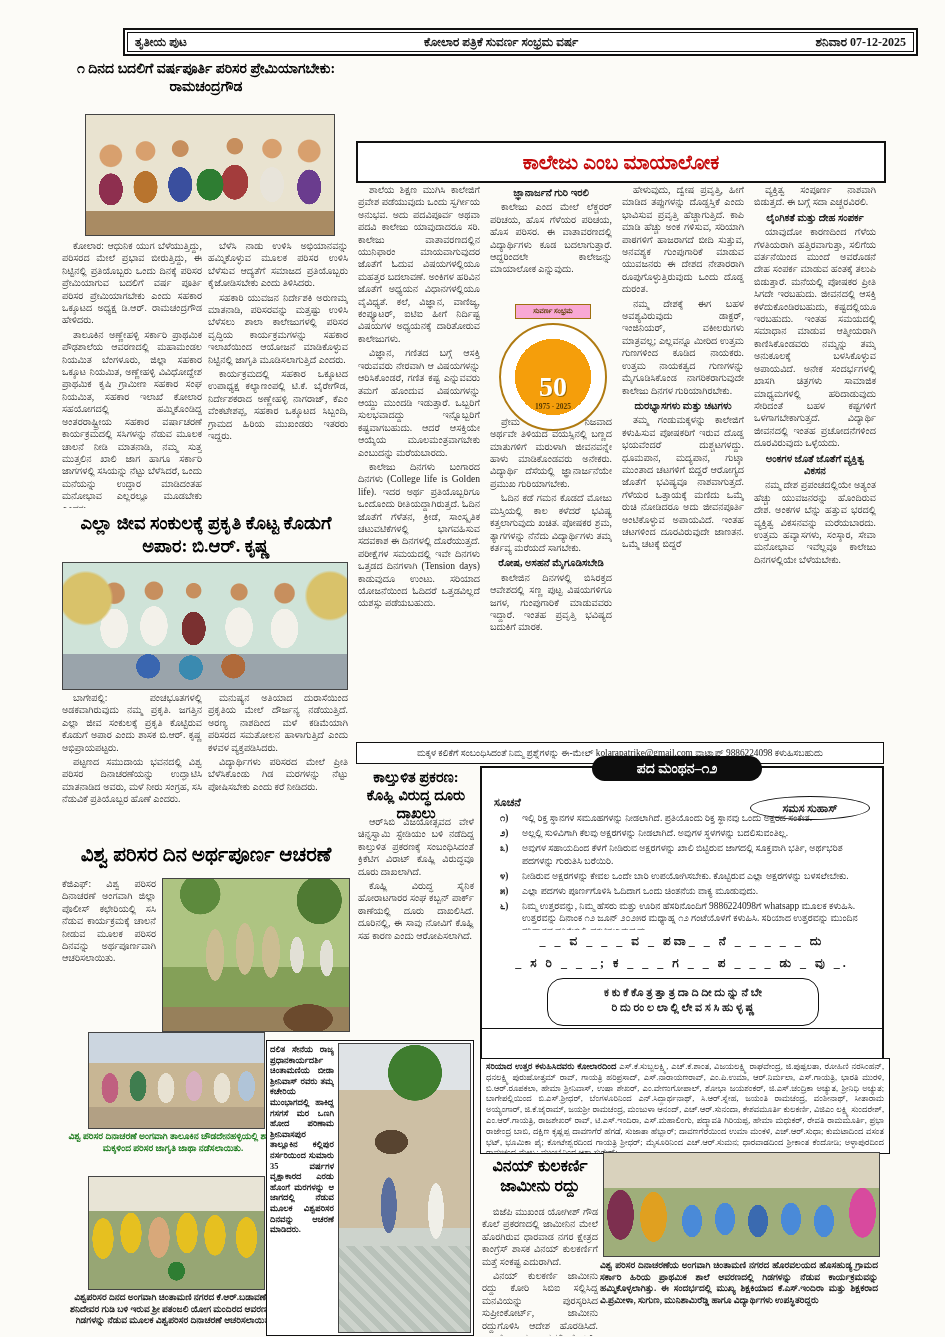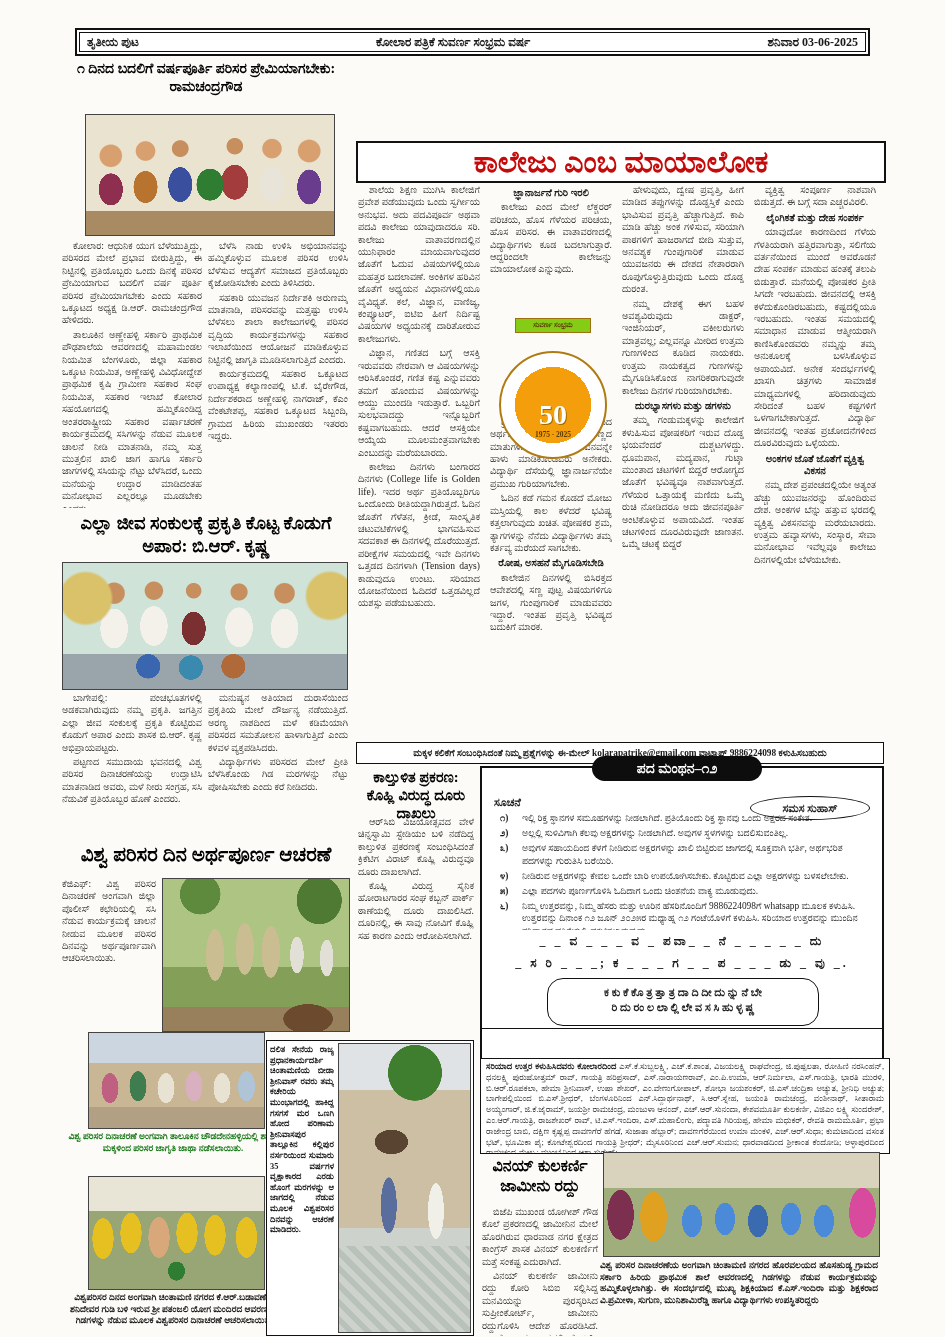--- a/index.html
+++ b/index.html
@@ -3,21 +3,21 @@
 <meta charset="utf-8">
 <style>
   html,body{margin:0;padding:0;background:#888;}
   #page{position:relative;width:945px;height:1337px;background:#fcfbf7;margin:0 auto;
         font-family:"Liberation Serif", serif;color:#1a1a1a;overflow:hidden;}
   .abs{position:absolute;}
   .clip{overflow:hidden;}
   
   #hdrbar{border:2px solid #111;box-shadow:inset 0 0 0 2px #fff, inset 0 0 0 3px #111;
           display:flex;align-items:center;justify-content:space-between;padding:0 10px;
-          font-weight:bold;font-size:12px;background:#fff;}
+          font-weight:bold;font-size:12px;background:#fff;margin-left:48px;}
   
   .headline{font-weight:bold;text-align:center;line-height:1.25;color:#000;}
   .red-head{color:#c40a0a;}
   
   .bodycol{font-size:9.6px;line-height:12.4px;text-align:justify;overflow:hidden;}
   .para{margin:0 0 2px 0;text-indent:11px;}
   .subhead{margin:3px 0 2px 0;text-align:center;font-weight:bold;font-size:10px;}
   
   .ph{border:1px solid #444;}
   #photo1{background:
@@ -116,56 +116,56 @@
   #mastrow{border:1.5px solid #111;background:#fff;}
   #mastbanner{background:#0d0d0d;border-radius:14px;color:#fff;font-weight:bold;
     display:flex;align-items:center;justify-content:center;font-size:26px;
     box-shadow:0 0 0 3px #fff,0 0 0 4px #0d0d0d;}
   #redbox{border:2.5px solid #111;display:flex;align-items:center;justify-content:center;background:#fff;}
   
   .caption{font-size:9px;line-height:11.5px;font-weight:bold;text-align:center;}
   .cap-green{color:#1b7a1b;}
   
   #emailstrip{border:1.5px solid #111;display:flex;align-items:center;justify-content:center;
-    font-size:9.3px;font-weight:bold;background:#fff;}
+    font-size:9.3px;font-weight:normal;background:#fff;}
   
   #puzzlebox{border:2px solid #111;background:#fff;}
   #pzbadge{background:#0d0d0d;color:#fff;border-radius:13px;font-weight:bold;font-size:14px;
     display:flex;align-items:center;justify-content:center;}
   #pzoval{border:1.5px solid #111;border-radius:50%;font-weight:bold;font-size:11px;
     display:flex;align-items:center;justify-content:center;background:#fff;margin-top:22px;}
   .pz-item{display:flex;font-size:9.4px;line-height:12.2px;margin-bottom:3px;}
   .pz-num{width:22px;flex:none;font-weight:bold;}
   .blank-line{font-size:12px;font-weight:bold;letter-spacing:3px;text-align:center;line-height:22px;white-space:nowrap;}
   #lettersbox{border:1.5px solid #111;border-radius:16px;font-weight:bold;font-size:11px;
     line-height:15px;text-align:center;padding-top:6px;background:#fff;}
   .pz-answer{font-size:10px;font-weight:bold;text-align:center;line-height:12.5px;}
   
   #winnersbox{border:1.5px solid #111;font-size:8.4px;line-height:10.8px;text-align:justify;
     padding:3px 5px;background:#fff;}
   
   #seal{text-align:center;}
-  #seal .ribbon{margin:18px auto;width:74px;height:13px;background:#84cc16;border:1px solid #9e7010;
+  #seal .ribbon{margin:4px auto;width:74px;height:13px;background:#f9a8d4;border:1px solid #9e7010;
     font-size:7px;font-weight:bold;color:#5a3c00;line-height:12px;}
   #seal .circle{margin:2px auto 0;width:104px;height:104px;border-radius:50%;
     background:radial-gradient(circle,#f59e0b 0 52%, #ffffff 52% 72%, #f2c14e 72% 100%);
     border:2px solid #b07b12;display:flex;flex-direction:column;align-items:center;justify-content:center;}
   #seal .n50{font-size:28px;font-weight:bold;color:#fff;text-shadow:1px 1px 0 #9e6a00;line-height:30px;margin-top:28px;}
   #seal .yrs{font-size:7.5px;font-weight:bold;color:#5a3c00;}
   .hr{border-top:1.5px solid #111;}
 </style>
 </head>
 <body>
 
 <div id="page">
 
   <div id="hdrbar" class="abs" style="left:75px;top:28px;width:771px;height:24px;">
     <span>ತೃತೀಯ ಪುಟ</span>
     <span>ಕೋಲಾರ ಪತ್ರಿಕೆ ಸುವರ್ಣ ಸಂಭ್ರಮ ವರ್ಷ</span>
-    <span>ಶನಿವಾರ 03-06-2025</span>
+    <span>ಶನಿವಾರ 07-12-2025</span>
   </div>
 
   <div class="abs headline" style="left:62px;top:60px;width:288px;height:52px;font-size:14px;">೧ ದಿನದ ಬದಲಿಗೆ ವರ್ಷಪೂರ್ತಿ ಪರಿಸರ ಪ್ರೇಮಿಯಾಗಬೇಕು: ರಾಮಚಂದ್ರಗೌಡ</div>
   <div id="photo1" class="abs ph" style="left:85px;top:114px;width:248px;height:120px;"></div>
   <div class="abs bodycol clip" style="left:62px;top:240px;width:140px;height:268px;">
       <p class="para">ಕೋಲಾರ: ಆಧುನಿಕ ಯುಗ ಬೆಳೆಯುತ್ತಿದ್ದು, ಪರಿಸರದ ಮೇಲೆ ಪ್ರಭಾವ ಬೀರುತ್ತಿದ್ದು, ಈ ನಿಟ್ಟಿನಲ್ಲಿ ಪ್ರತಿಯೊಬ್ಬರು ಒಂದು ದಿನಕ್ಕೆ ಪರಿಸರ ಪ್ರೇಮಿಯಾಗುವ ಬದಲಿಗೆ ವರ್ಷ ಪೂರ್ತಿ ಪರಿಸರ ಪ್ರೇಮಿಯಾಗಬೇಕು ಎಂದು ಸಹಕಾರ ಒಕ್ಕೂಟದ ಅಧ್ಯಕ್ಷ ಡಿ.ಆರ್. ರಾಮಚಂದ್ರಗೌಡ ಹೇಳಿದರು.</p>
       <p class="para">ತಾಲೂಕಿನ ಅಣ್ಣೇಹಳ್ಳಿ ಸರ್ಕಾರಿ ಪ್ರಾಥಮಿಕ ಪೌಢಶಾಲೆಯ ಆವರಣದಲ್ಲಿ ಮಹಾಮಂಡಲ ನಿಯಮಿತ ಬೆಂಗಳೂರು, ಜಿಲ್ಲಾ ಸಹಕಾರ ಒಕ್ಕೂಟ ನಿಯಮಿತ, ಅಣ್ಣೇಹಳ್ಳಿ ವಿವಿಧೋದ್ದೇಶ ಪ್ರಾಥಮಿಕ ಕೃಷಿ ಗ್ರಾಮೀಣ ಸಹಕಾರ ಸಂಘ ನಿಯಮಿತ, ಸಹಕಾರ ಇಲಾಖೆ ಕೋಲಾರ ಸಹಯೋಗದಲ್ಲಿ ಹಮ್ಮಿಕೊಂಡಿದ್ದ ಅಂತರರಾಷ್ಟ್ರೀಯ ಸಹಕಾರ ವರ್ಷಾಚರಣೆ ಕಾರ್ಯಕ್ರಮದಲ್ಲಿ ಸಸಿಗಳನ್ನು ನೆಡುವ ಮೂಲಕ ಚಾಲನೆ ನೀಡಿ ಮಾತನಾಡಿ, ನಮ್ಮ ಸುತ್ತ ಮುತ್ತಲಿನ ಖಾಲಿ ಜಾಗ ಹಾಗೂ ಸರ್ಕಾರಿ ಜಾಗಗಳಲ್ಲಿ ಸಸಿಯನ್ನು ನೆಟ್ಟು ಬೆಳೆಸಿದರೆ, ಒಂದು ಮನೆಯನ್ನು ಉದ್ಧಾರ ಮಾಡಿದಂತಹ ಮನೋಭಾವ ಎಲ್ಲರಲ್ಲೂ ಮೂಡಬೇಕು ಎಂದರು.</p>
     </div>
   <div class="abs bodycol clip" style="left:208px;top:240px;width:140px;height:268px;">
       <p class="para">ಬೆಳೆಸಿ ನಾಡು ಉಳಿಸಿ ಅಭಿಯಾನವನ್ನು ಹಮ್ಮಿಕೊಳ್ಳುವ ಮೂಲಕ ಪರಿಸರ ಉಳಿಸಿ ಬೆಳೆಸುವ ಆದ್ಯತೆಗೆ ಸಮಾಜದ ಪ್ರತಿಯೊಬ್ಬರು ಕೈಜೋಡಿಸಬೇಕು ಎಂದು ತಿಳಿಸಿದರು.</p>
@@ -193,41 +193,41 @@
   <div id="photo5" class="abs ph" style="left:88px;top:1176px;width:175px;height:112px;"></div>
   <div class="abs caption clip" style="left:62px;top:1292px;width:226px;height:45px;">ವಿಶ್ವಪರಿಸರ ದಿನದ ಅಂಗವಾಗಿ ಚಿಂತಾಮಣಿ ನಗರದ ಕೆ.ಆರ್.ಬಡಾವಣೆಯ ಶನಿದೇವರ ಗುಡಿ ಬಳಿ ಇರುವ ಶ್ರೀ ಪತಂಜಲಿ ಯೋಗ ಮಂದಿರದ ಆವರಣದಲ್ಲಿ ಗಿಡಗಳನ್ನು ನೆಡುವ ಮೂಲಕ ವಿಶ್ವಪರಿಸರ ದಿನಾಚರಣೆ ಆಚರಿಸಲಾಯಿತು.</div>
 
   <div class="abs" style="left:266px;top:1040px;width:206px;height:294px;border:1px solid #111;background:#fff;">
     <div class="clip" style="position:absolute;left:3px;top:4px;width:64px;height:286px;font-size:8.4px;line-height:10.6px;text-align:justify;font-weight:bold;">ದಲಿತ ಸೇನೆಯ ರಾಜ್ಯ ಪ್ರಧಾನಕಾರ್ಯದರ್ಶಿ ಚಿಂತಾಮಣಿಯ ಬೀಡಾ ಶ್ರೀನಿವಾಸ್ ರವರು ತಮ್ಮ ಕಚೇರಿಯ ಮುಂಭಾಗದಲ್ಲಿ ಹಾಕಿದ್ದ ಗಸಗಸೆ ಮರ ಒಣಗಿ ಹೋದ ಪರಿಣಾಮ ಶ್ರೀನಿವಾಸಪುರ ತಾಲ್ಲೂಕಿನ ಕಲ್ಲಿಪುರ ನರ್ಸರಿಯಿಂದ ಸುಮಾರು 35 ವರ್ಷಗಳ ವೃಕ್ಷಾಕಾರದ ಎರಡು ಹೊಂಗೆ ಮರಗಳನ್ನು ಆ ಜಾಗದಲ್ಲಿ ನೆಡುವ ಮೂಲಕ ವಿಶ್ವಪರಿಸರ ದಿನವನ್ನು ಆಚರಣೆ ಮಾಡಿದರು.</div>
     <div id="photo6" class="ph" style="position:absolute;left:71px;top:2px;width:131px;height:288px;"></div>
   </div>
 
 
   <div id="redbox" class="abs" style="left:356px;top:141px;width:526px;height:38px;">
-    <span class="headline red-head" style="font-size:30px;">ಕಾಲೇಜು ಎಂಬ ಮಾಯಾಲೋಕ</span>
+    <span class="headline red-head" style="font-size:20px;">ಕಾಲೇಜು ಎಂಬ ಮಾಯಾಲೋಕ</span>
   </div>
 
   <div class="abs bodycol clip" style="left:358px;top:184px;width:122px;height:553px;">
       <p class="para">ಶಾಲೆಯ ಶಿಕ್ಷಣ ಮುಗಿಸಿ ಕಾಲೇಜಿಗೆ ಪ್ರವೇಶ ಪಡೆಯುವುದು ಒಂದು ಸ್ವರ್ಗೀಯ ಅನುಭವ. ಅದು ಪದವಿಪೂರ್ವ ಅಥವಾ ಪದವಿ ಕಾಲೇಜು ಯಾವುದಾದರೂ ಸರಿ. ಕಾಲೇಜು ವಾತಾವರಣದಲ್ಲಿನ ಯುನಿಫಾರಂ ಮಾಯವಾಗುವುದರ ಜೊತೆಗೆ ಓದುವ ವಿಷಯಗಳಲ್ಲಿಯೂ ಮಹತ್ತರ ಬದಲಾವಣೆ. ಅಂಕಿಗಳ ಹರಿವಿನ ಜೊತೆಗೆ ಅಧ್ಯಯನ ವಿಧಾನಗಳಲ್ಲಿಯೂ ವೈವಿಧ್ಯತೆ. ಕಲೆ, ವಿಜ್ಞಾನ, ವಾಣಿಜ್ಯ, ಕಂಪ್ಯೂಟರ್, ಐಟಿಐ ಹೀಗೆ ನಿರ್ದಿಷ್ಟ ವಿಷಯಗಳ ಅಧ್ಯಯನಕ್ಕೆ ದಾರಿತೋರುವ ಕಾಲೇಜುಗಳು.</p>
       <p class="para">ವಿಜ್ಞಾನ, ಗಣಿತದ ಬಗ್ಗೆ ಆಸಕ್ತಿ ಇರುವವರು ನೇರವಾಗಿ ಆ ವಿಷಯಗಳನ್ನು ಆರಿಸಿಕೊಂಡರೆ, ಗಣಿತ ಕಷ್ಟ ಎನ್ನುವವರು ತಮಗೆ ಹೊಂದುವ ವಿಷಯಗಳನ್ನು ಆಯ್ದು ಮುಂದಡಿ ಇಡುತ್ತಾರೆ. ಒಬ್ಬರಿಗೆ ಸುಲಭವಾದದ್ದು ಇನ್ನೊಬ್ಬರಿಗೆ ಕಷ್ಟವಾಗಬಹುದು. ಆದರೆ ಆಸಕ್ತಿಯೇ ಆಯ್ಕೆಯ ಮೂಲಮಂತ್ರವಾಗಬೇಕು ಎಂಬುದನ್ನು ಮರೆಯಬಾರದು.</p>
       <p class="para">ಕಾಲೇಜು ದಿನಗಳು ಬಂಗಾರದ ದಿನಗಳು (College life is Golden life). ಇದರ ಅರ್ಥ ಪ್ರತಿಯೊಬ್ಬರಿಗೂ ಒಂದೊಂದು ರೀತಿಯದ್ದಾಗಿರುತ್ತದೆ. ಓದಿನ ಜೊತೆಗೆ ಗೆಳೆತನ, ಕ್ರೀಡೆ, ಸಾಂಸ್ಕೃತಿಕ ಚಟುವಟಿಕೆಗಳಲ್ಲಿ ಭಾಗವಹಿಸುವ ಸದವಕಾಶ ಈ ದಿನಗಳಲ್ಲಿ ದೊರೆಯುತ್ತದೆ. ಪರೀಕ್ಷೆಗಳ ಸಮಯದಲ್ಲಿ ಇವೇ ದಿನಗಳು ಒತ್ತಡದ ದಿನಗಳಾಗಿ (Tension days) ಕಾಡುವುದೂ ಉಂಟು. ಸರಿಯಾದ ಯೋಜನೆಯಿಂದ ಓದಿದರೆ ಒತ್ತಡವಿಲ್ಲದೆ ಯಶಸ್ಸು ಪಡೆಯಬಹುದು.</p>
     </div>
   <div class="abs bodycol clip" style="left:490px;top:184px;width:122px;height:553px;">
       <h4 class="subhead">ಜ್ಞಾನಾರ್ಜನೆ ಗುರಿ ಇರಲಿ</h4>
       <p class="para">ಕಾಲೇಜು ಎಂದ ಮೇಲೆ ಲೆಕ್ಚರರ್ ಪರಿಚಯ, ಹೊಸ ಗೆಳೆಯರ ಪರಿಚಯ, ಹೊಸ ಪರಿಸರ. ಈ ವಾತಾವರಣದಲ್ಲಿ ವಿದ್ಯಾರ್ಥಿಗಳು ಕೂಡ ಬದಲಾಗುತ್ತಾರೆ. ಆದ್ದರಿಂದಲೇ ಕಾಲೇಜನ್ನು ಮಾಯಾಲೋಕ ಎನ್ನುವುದು.</p>
       <div style="height: 138px;"></div>
       <p class="para">ಪ್ರೇಮ ಎಂಬ ಪದದ ನಿಜವಾದ ಅರ್ಥವೇ ತಿಳಿಯದ ವಯಸ್ಸಿನಲ್ಲಿ ಬಣ್ಣದ ಮಾತುಗಳಿಗೆ ಮರುಳಾಗಿ ಜೀವನವನ್ನೇ ಹಾಳು ಮಾಡಿಕೊಂಡವರು ಅನೇಕರು. ವಿದ್ಯಾರ್ಥಿ ದೆಸೆಯಲ್ಲಿ ಜ್ಞಾನಾರ್ಜನೆಯೇ ಪ್ರಮುಖ ಗುರಿಯಾಗಬೇಕು.</p>
       <p class="para">ಓದಿನ ಕಡೆ ಗಮನ ಕೊಡದೆ ಮೋಜು ಮಸ್ತಿಯಲ್ಲಿ ಕಾಲ ಕಳೆದರೆ ಭವಿಷ್ಯ ಕತ್ತಲಾಗುವುದು ಖಚಿತ. ಪೋಷಕರ ಶ್ರಮ, ತ್ಯಾಗಗಳನ್ನು ನೆನೆದು ವಿದ್ಯಾರ್ಥಿಗಳು ತಮ್ಮ ಕರ್ತವ್ಯ ಮರೆಯದೆ ಸಾಗಬೇಕು.</p>
       <h4 class="subhead">ರೋಷ, ಅಸಹನೆ ಮೈಗೂಡಿಸಬೇಡಿ</h4>
       <p class="para">ಕಾಲೇಜಿನ ದಿನಗಳಲ್ಲಿ ಬಿಸಿರಕ್ತದ ಆವೇಶದಲ್ಲಿ ಸಣ್ಣ ಪುಟ್ಟ ವಿಷಯಗಳಿಗೂ ಜಗಳ, ಗುಂಪುಗಾರಿಕೆ ಮಾಡುವವರು ಇದ್ದಾರೆ. ಇಂತಹ ಪ್ರವೃತ್ತಿ ಭವಿಷ್ಯದ ಬದುಕಿಗೆ ಮಾರಕ.</p>
     </div>
   <div class="abs bodycol clip" style="left:622px;top:184px;width:122px;height:553px;">
       <p class="para">ಹೇಳುವುದು, ದ್ವೇಷ ಪ್ರವೃತ್ತಿ, ಹೀಗೆ ಮಾಡಿದ ತಪ್ಪುಗಳನ್ನು ದೊಡ್ಡಸ್ತಿಕೆ ಎಂದು ಭಾವಿಸುವ ಪ್ರವೃತ್ತಿ ಹೆಚ್ಚಾಗುತ್ತಿದೆ. ಕಾಪಿ ಮಾಡಿ ಹೆಚ್ಚು ಅಂಕ ಗಳಿಸುವ, ಸರಿಯಾಗಿ ಪಾಠಗಳಿಗೆ ಹಾಜರಾಗದೆ ಬೀದಿ ಸುತ್ತುವ, ಅನವಶ್ಯಕ ಗುಂಪುಗಾರಿಕೆ ಮಾಡುವ ಯುವಜನರು ಈ ದೇಶದ ನೇತಾರರಾಗಿ ರೂಪುಗೊಳ್ಳುತ್ತಿರುವುದು ಒಂದು ದೊಡ್ಡ ದುರಂತ.</p>
       <p class="para">ನಮ್ಮ ದೇಶಕ್ಕೆ ಈಗ ಬಹಳ ಅವಶ್ಯವಿರುವುದು ಡಾಕ್ಟರ್, ಇಂಜಿನಿಯರ್, ವಕೀಲರುಗಳು ಮಾತ್ರವಲ್ಲ; ಎಲ್ಲವನ್ನೂ ಮೀರಿದ ಉತ್ತಮ ಗುಣಗಳಿಂದ ಕೂಡಿದ ನಾಯಕರು. ಉತ್ತಮ ನಾಯಕತ್ವದ ಗುಣಗಳನ್ನು ಮೈಗೂಡಿಸಿಕೊಂಡ ನಾಗರಿಕರಾಗುವುದೇ ಕಾಲೇಜು ದಿನಗಳ ಗುರಿಯಾಗಿರಬೇಕು.</p>
-      <h4 class="subhead">ದುರಭ್ಯಾಸಗಳು ಮತ್ತು ಡಗಳನು</h4>
+      <h4 class="subhead">ದುರಭ್ಯಾಸಗಳು ಮತ್ತು ಚಟಗಳು</h4>
       <p class="para">ತಮ್ಮ ಗಂಡುಮಕ್ಕಳನ್ನು ಕಾಲೇಜಿಗೆ ಕಳುಹಿಸುವ ಪೋಷಕರಿಗೆ ಇರುವ ದೊಡ್ಡ ಭಯವೆಂದರೆ ದುಶ್ಚಟಗಳದ್ದು. ಧೂಮಪಾನ, ಮದ್ಯಪಾನ, ಗುಟ್ಕಾ ಮುಂತಾದ ಚಟಗಳಿಗೆ ಬಿದ್ದರೆ ಆರೋಗ್ಯದ ಜೊತೆಗೆ ಭವಿಷ್ಯವೂ ನಾಶವಾಗುತ್ತದೆ. ಗೆಳೆಯರ ಒತ್ತಾಯಕ್ಕೆ ಮಣಿದು ಒಮ್ಮೆ ರುಚಿ ನೋಡಿದರೂ ಅದು ಜೀವನಪೂರ್ತಿ ಅಂಟಿಕೊಳ್ಳುವ ಅಪಾಯವಿದೆ. ಇಂತಹ ಚಟಗಳಿಂದ ದೂರವಿರುವುದೇ ಜಾಣತನ. ಒಮ್ಮೆ ಚಟಕ್ಕೆ ಬಿದ್ದರೆ</p>
     </div>
   <div class="abs bodycol clip" style="left:754px;top:184px;width:122px;height:553px;">
       <p class="para">ವ್ಯಕ್ತಿತ್ವ ಸಂಪೂರ್ಣ ನಾಶವಾಗಿ ಬಿಡುತ್ತದೆ. ಈ ಬಗ್ಗೆ ಸದಾ ಎಚ್ಚರವಿರಲಿ.</p>
       <h4 class="subhead">ಲೈಂಗಿಕತೆ ಮತ್ತು ದೇಹ ಸಂಪರ್ಕ</h4>
       <p class="para">ಯಾವುದೋ ಕಾರಣದಿಂದ ಗೆಳೆಯ ಗೆಳತಿಯರಾಗಿ ಹತ್ತಿರವಾಗುತ್ತಾ, ಸಲಿಗೆಯ ವರ್ತನೆಯಿಂದ ಮುಂದೆ ಅವರೊಡನೆ ದೇಹ ಸಂಪರ್ಕ ಮಾಡುವ ಹಂತಕ್ಕೆ ತಲುಪಿ ಬಿಡುತ್ತಾರೆ. ಮನೆಯಲ್ಲಿ ಪೋಷಕರ ಪ್ರೀತಿ ಸಿಗದೇ ಇರಬಹುದು. ಜೀವನದಲ್ಲಿ ಆಸಕ್ತಿ ಕಳೆದುಕೊಂಡಿರಬಹುದು, ಕಷ್ಟದಲ್ಲಿಯೂ ಇರಬಹುದು. ಇಂತಹ ಸಮಯದಲ್ಲಿ ಸಮಾಧಾನ ಮಾಡುವ ಆತ್ಮೀಯರಾಗಿ ಕಾಣಿಸಿಕೊಂಡವರು ನಮ್ಮನ್ನು ತಮ್ಮ ಅನುಕೂಲಕ್ಕೆ ಬಳಸಿಕೊಳ್ಳುವ ಅಪಾಯವಿದೆ. ಅನೇಕ ಸಂದರ್ಭಗಳಲ್ಲಿ ಖಾಸಗಿ ಚಿತ್ರಗಳು ಸಾಮಾಜಿಕ ಮಾಧ್ಯಮಗಳಲ್ಲಿ ಹರಿದಾಡುವುದು ಸೇರಿದಂತೆ ಬಹಳ ಕಷ್ಟಗಳಿಗೆ ಒಳಗಾಗಬೇಕಾಗುತ್ತದೆ. ವಿದ್ಯಾರ್ಥಿ ಜೀವನದಲ್ಲಿ ಇಂತಹ ಪ್ರಚೋದನೆಗಳಿಂದ ದೂರವಿರುವುದು ಒಳ್ಳೆಯದು.</p>
       <h4 class="subhead">ಅಂಕಗಳ ಜೊತೆ ಜೊತೆಗೆ ವ್ಯಕ್ತಿತ್ವ ವಿಕಸನ</h4>
       <p class="para">ನಮ್ಮ ದೇಶ ಪ್ರಪಂಚದಲ್ಲಿಯೇ ಅತ್ಯಂತ ಹೆಚ್ಚು ಯುವಜನರನ್ನು ಹೊಂದಿರುವ ದೇಶ. ಅಂಕಗಳ ಬೆನ್ನು ಹತ್ತುವ ಭರದಲ್ಲಿ ವ್ಯಕ್ತಿತ್ವ ವಿಕಸನವನ್ನು ಮರೆಯಬಾರದು. ಉತ್ತಮ ಹವ್ಯಾಸಗಳು, ಸಂಸ್ಕಾರ, ಸೇವಾ ಮನೋಭಾವ ಇವೆಲ್ಲವೂ ಕಾಲೇಜು ದಿನಗಳಲ್ಲಿಯೇ ಬೆಳೆಯಬೇಕು.</p>
     </div>
 

